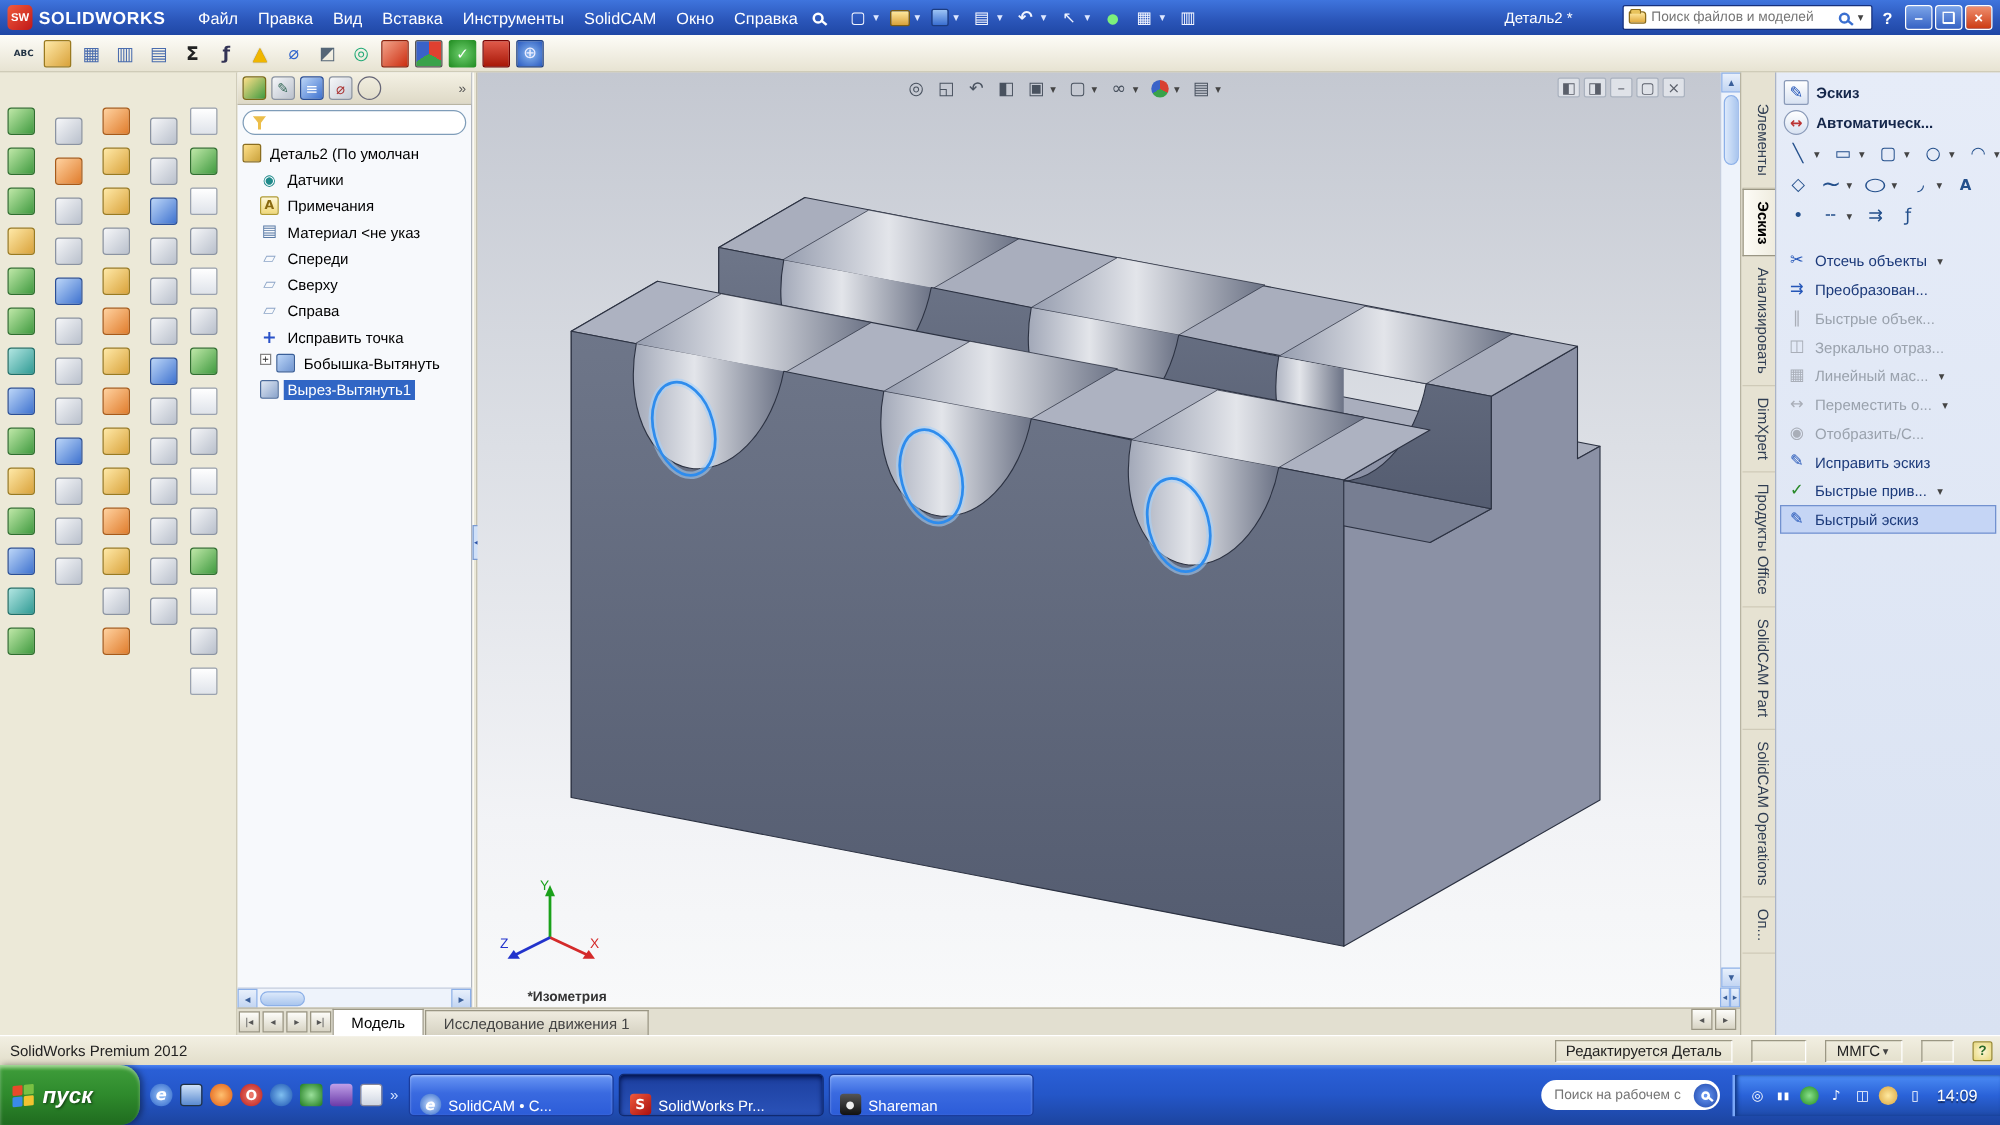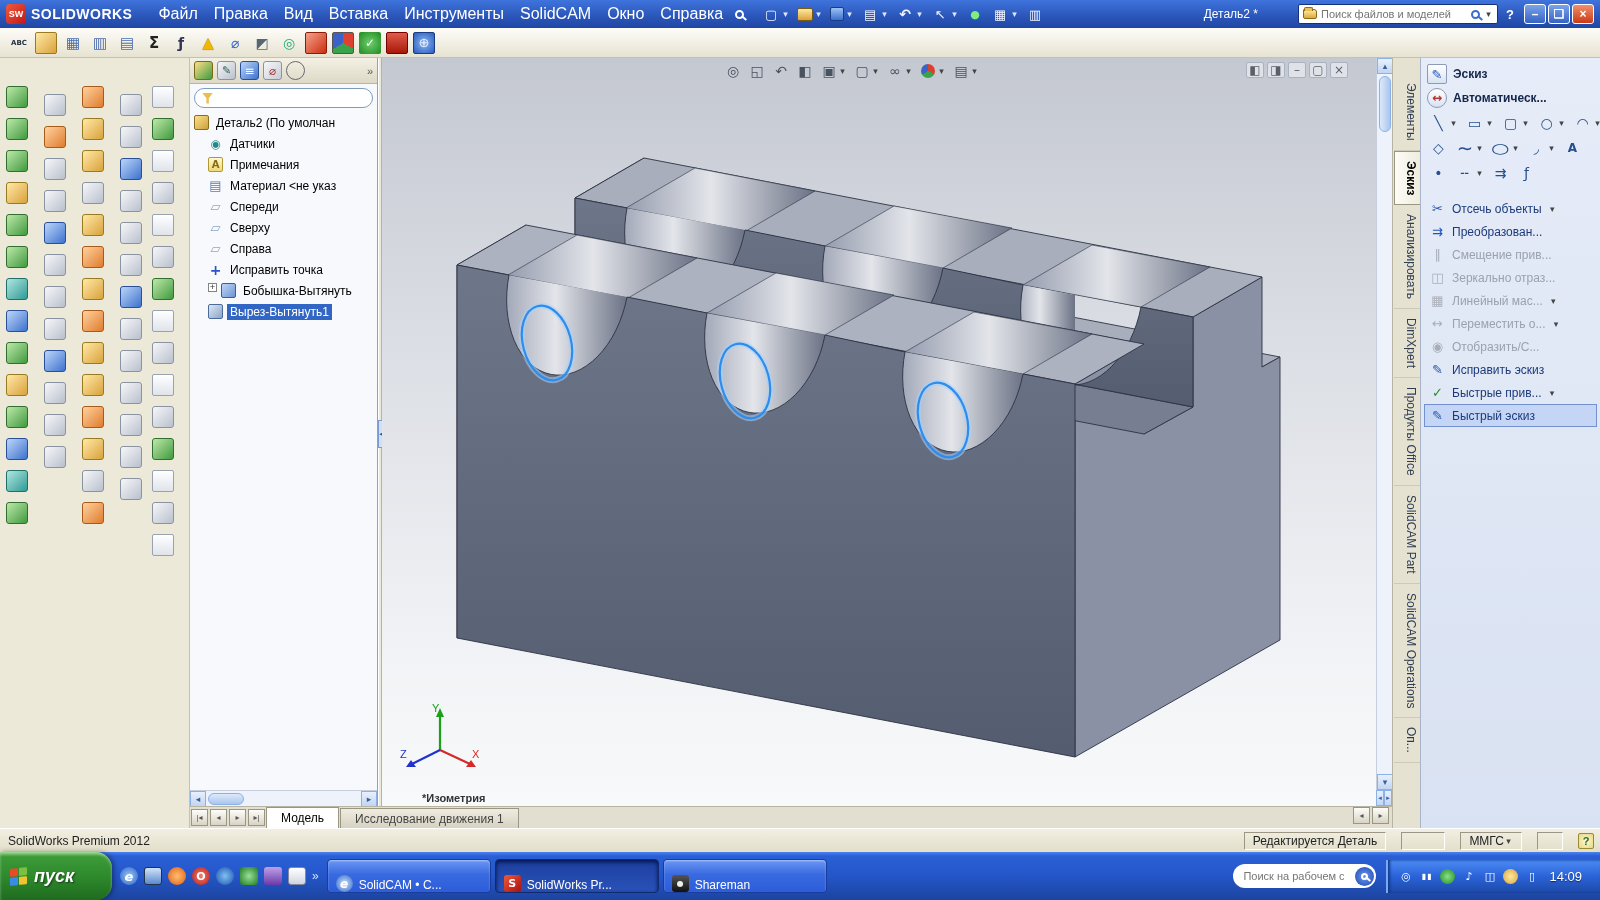--- a/index.html
+++ b/index.html
@@ -22,21 +22,21 @@
   .ic-gr{background:linear-gradient(135deg,#f6f7f9,#b9c0cc);border:1px solid #8a93a2;border-radius:3px}
   .ic-w{background:linear-gradient(#ffffff,#dfe3ea);border:1px solid #9aa2b0;border-radius:2px}
 
   
   #menubar{position:absolute;left:0;top:0;width:1600px;height:28px;
     background:linear-gradient(180deg,#3f74dd,#2a55b8 60%,#1f47a5);
     display:flex;align-items:center;padding:0 6px;color:#fff}
   .sw-logo{width:20px;height:20px;border-radius:4px;background:linear-gradient(135deg,#f05a3c,#c01818);
     color:#fff;font-size:9px;font-weight:bold;display:flex;align-items:center;justify-content:center;margin-right:5px}
   .brand{font-weight:bold;font-size:14px;letter-spacing:.5px;margin-right:18px}
-  .menu-item{padding:4px 8px;font-size:16px;cursor:default}
+  .menu-item{padding:4px 8px;font-size:13px;cursor:default}
   .mag{width:9px;height:9px;border:2px solid currentColor;border-radius:50%;position:relative;display:inline-block}
   .mag::after{content:"";position:absolute;width:6px;height:2px;background:currentColor;right:-5px;bottom:-2px;transform:rotate(40deg)}
   #menu-mag{color:#fff;margin:0 10px 0 4px}
   #mtools{display:flex;align-items:center;gap:3px;margin-left:6px}
   #mtools .mtool{display:flex;align-items:center;gap:1px;padding:1px 2px;border-radius:2px}
   #mtools .ic{width:18px;height:18px;color:#f2f5ff}
   #mtools .dd{color:#dfe8ff}
   .ic-new-document::before{content:"▢";font-size:13px}
   .ic-open{background:linear-gradient(#ffe9a0,#d9a23a);border:1px solid #7a5c14;border-radius:2px;width:16px!important;height:13px!important}
   .ic-save{background:linear-gradient(#9cc3f5,#3a6fd0);border:1px solid #1c3c80;border-radius:2px;width:14px!important;height:14px!important}
@@ -820,21 +820,21 @@
         </div>
 
         <div class="tool-row">
           <span class="ic ic-convert"></span>
           <span class="tool-label">Преобразован...</span>
 
         </div>
 
         <div class="tool-row disabled">
           <span class="ic ic-offset"></span>
-          <span class="tool-label">Смещение прив...</span>
+          <span class="tool-label">Быстрые объек...</span>
 
         </div>
 
         <div class="tool-row disabled">
           <span class="ic ic-mirror"></span>
           <span class="tool-label">Зеркально отраз...</span>
 
         </div>
 
         <div class="tool-row disabled">

